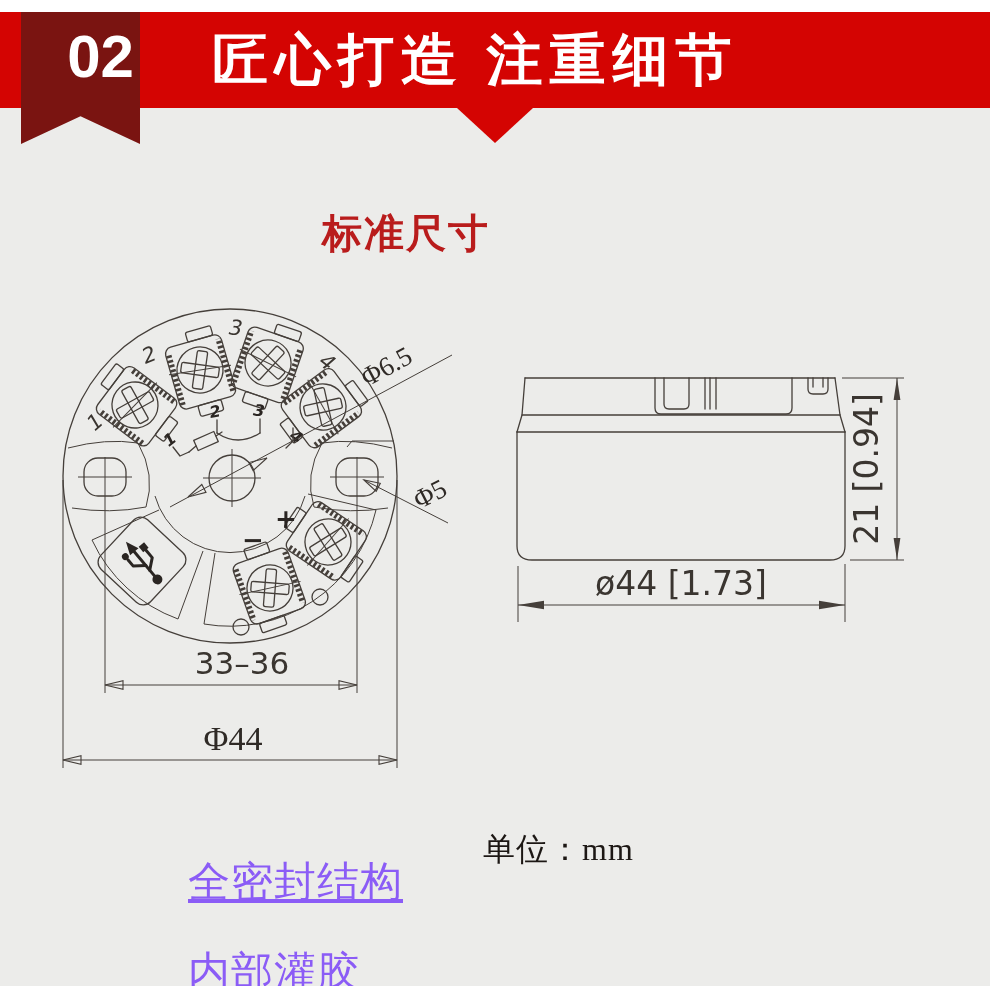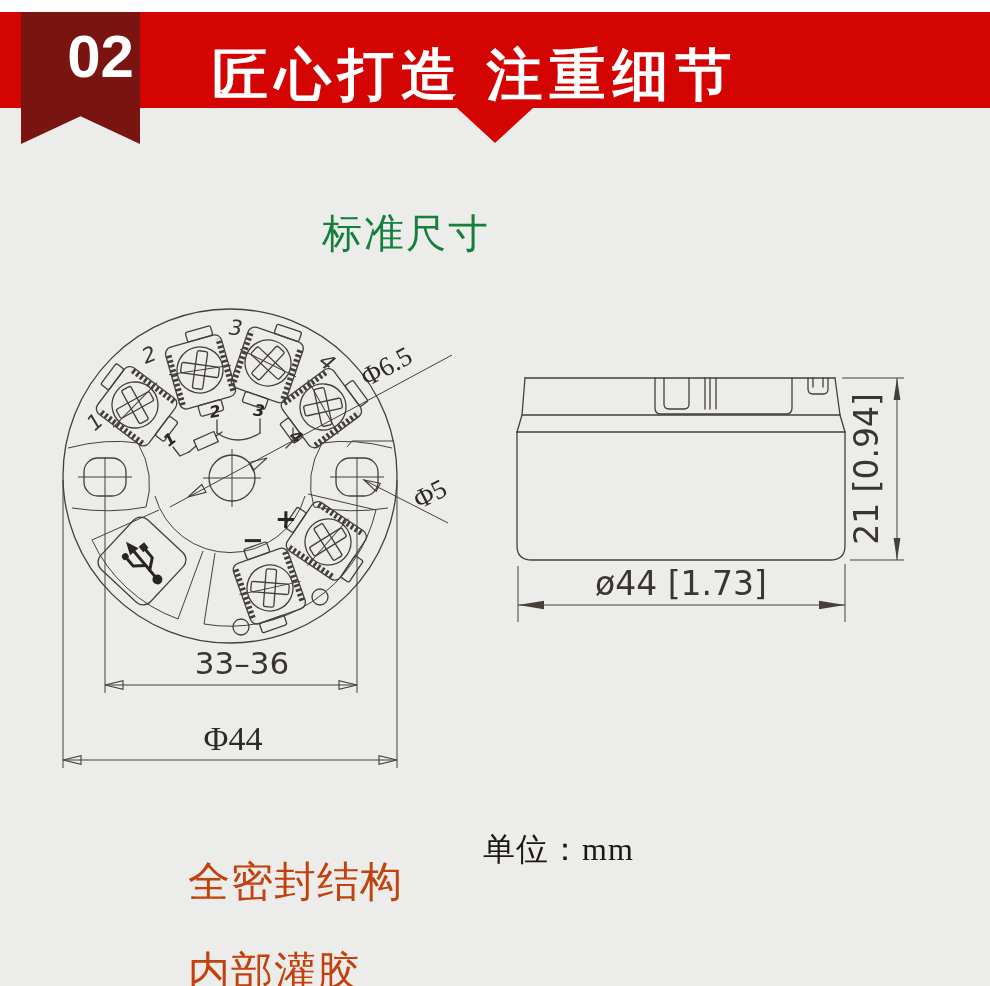--- a/index.html
+++ b/index.html
@@ -5,45 +5,45 @@
   html,body{margin:0;padding:0;}
   body{
     width:990px;height:986px;position:relative;overflow:hidden;
     background:#ececea;
     font-family:"Liberation Sans", sans-serif;
   }
   .top-white{position:absolute;left:0;top:0;width:990px;height:12px;background:#ffffff;}
   .banner{position:absolute;left:0;top:12px;width:990px;height:96px;background:#d40402;}
   .banner-title{
     position:absolute;left:212px;top:12px;height:96px;line-height:96px;
-    color:#fff;font-size:56px;font-weight:bold;letter-spacing:7px;white-space:nowrap;margin-top:15px;
+    color:#fff;font-size:56px;font-weight:bold;letter-spacing:7px;white-space:nowrap;
   }
   .banner-triangle{
     position:absolute;left:457px;top:108px;width:0;height:0;
     border-left:38px solid transparent;border-right:38px solid transparent;
     border-top:35px solid #d40402;
   }
   .ribbon{
     position:absolute;left:21px;top:12px;width:119px;height:132px;background:#7a1411;
     -webkit-clip-path:polygon(0 0,100% 0,100% 100%,50% 79%,0 100%);
     clip-path:polygon(0 0,100% 0,100% 100%,50% 79%,0 100%);
   }
   .ribbon-num{
     position:absolute;left:12px;top:10px;width:100%;text-align:center;
     color:#fff;font-size:60px;font-weight:bold;margin-left:8px;
   }
   .section-title{
     position:absolute;left:0;top:206px;width:812px;text-align:center;
-    color:#15803d;font-size:40px;font-weight:400;letter-spacing:2px;
+    color:#b91c1c;font-size:40px;font-weight:700;letter-spacing:2px;
   }
   .unit-note{
     position:absolute;left:483px;top:784px;color:#1c1714;
     font-size:32px;font-family:"Liberation Serif", serif;letter-spacing:1px;margin-top:44px;
   }
-  .feature{position:absolute;left:188px;color:#c2410c;font-size:42px;font-weight:500;letter-spacing:1px;}
+  .feature{position:absolute;left:188px;color:#8b5cf6;font-size:42px;font-weight:500;letter-spacing:1px;text-decoration:underline;}
   .feature.f1{top:854px;}
   .feature.f2{top:920px;margin-top:24px;}
   svg{position:absolute;}
   #topview{left:10px;top:300px;}
   #sideview{left:500px;top:360px;}
   .ln{stroke:#453f3a;stroke-width:1.3;fill:none;stroke-linecap:round;stroke-linejoin:round;}
   .thin{stroke:#453f3a;stroke-width:1;fill:none;}
   .hatch{stroke:#453f3a;stroke-width:5.5;stroke-dasharray:2.6 2.3;fill:none;}
   .openarrow{stroke:#453f3a;stroke-width:1.1;fill:none;}
   .solidarrow{fill:#453f3a;stroke:none;}

